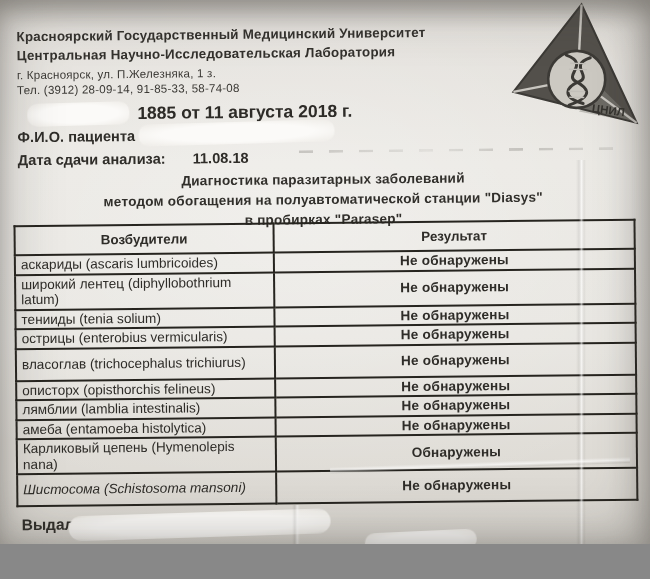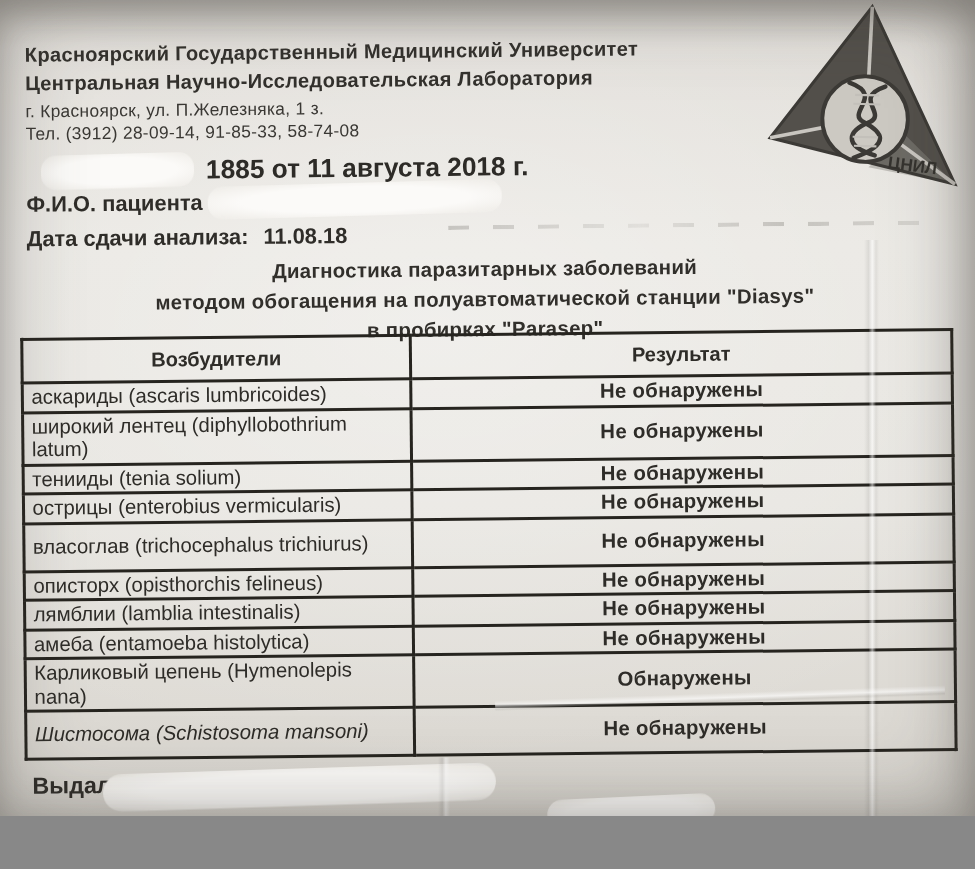--- a/index.html
+++ b/index.html
@@ -27,21 +27,21 @@
   .org1,.org2{font-weight:bold;font-size:13.4px;letter-spacing:0.2px;margin-bottom:6px;color:#33312d;}
   .addr,.phone{font-size:11.6px;margin-top:4px;color:#3a3834;letter-spacing:0.2px;}
 
   
   .logo{position:absolute;left:508px;top:2px;width:140px;height:144px;}
 
   
   .analysis-line{position:absolute;left:19px;top:100px;font-size:17.5px;font-weight:bold;color:#2d2b27;display:flex;align-items:center;}
   .fio-line{position:absolute;left:19px;top:126px;font-size:14.6px;font-weight:bold;color:#2f2d29;}
   .date-line{position:absolute;left:19px;top:149px;font-size:14.6px;font-weight:bold;color:#2f2d29;}
-  .date-line .val{margin-left:10px;}
+  .date-line .val{margin-left:27px;}
 
   
   .patch{background:radial-gradient(ellipse at 50% 50%, #fbfaf8 55%, #f2f0ec 85%, rgba(240,238,234,0.4) 100%);
     border-radius:10px;filter:blur(0.4px);}
   .patch-analysis{display:inline-block;width:102px;height:23px;margin:0 8px 0 10px;transform:rotate(-1deg);}
   .patch-fio{position:absolute;left:140px;top:121px;width:196px;height:22px;transform:rotate(-1deg);}
   .patch-vydal{position:absolute;left:66px;top:511px;width:262px;height:25px;border-radius:13px;transform:rotate(-1.2deg);}
   .patch-sign{position:absolute;left:362px;top:532px;width:112px;height:20px;border-radius:10px;transform:rotate(-2deg);}
 
   .smudge{position:absolute;left:300px;top:150px;width:320px;height:12px;opacity:0.30;pointer-events:none;

